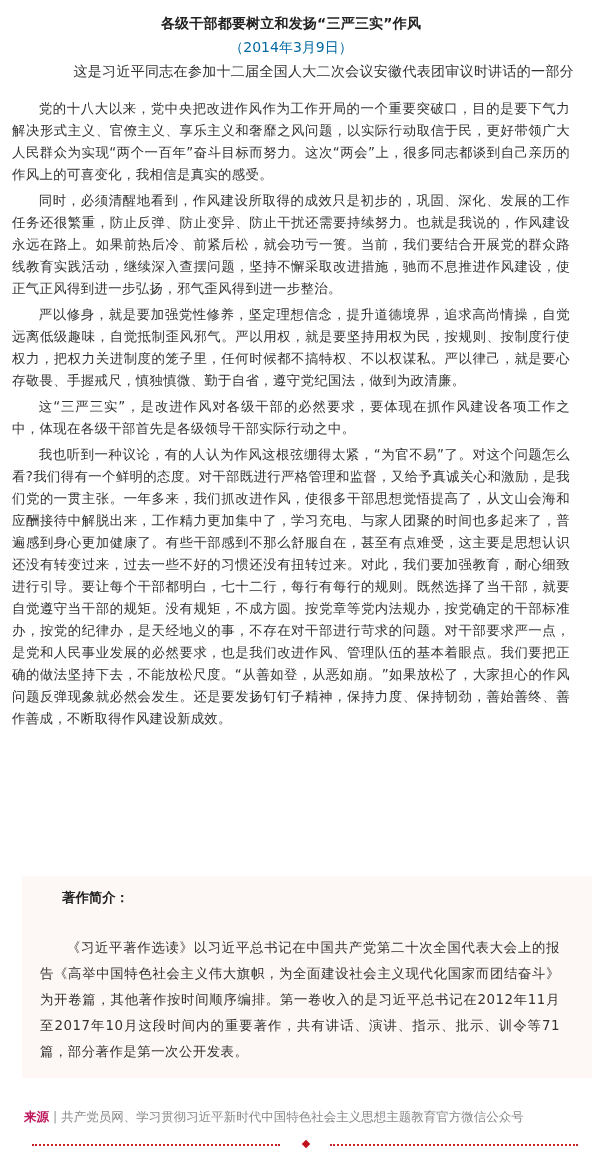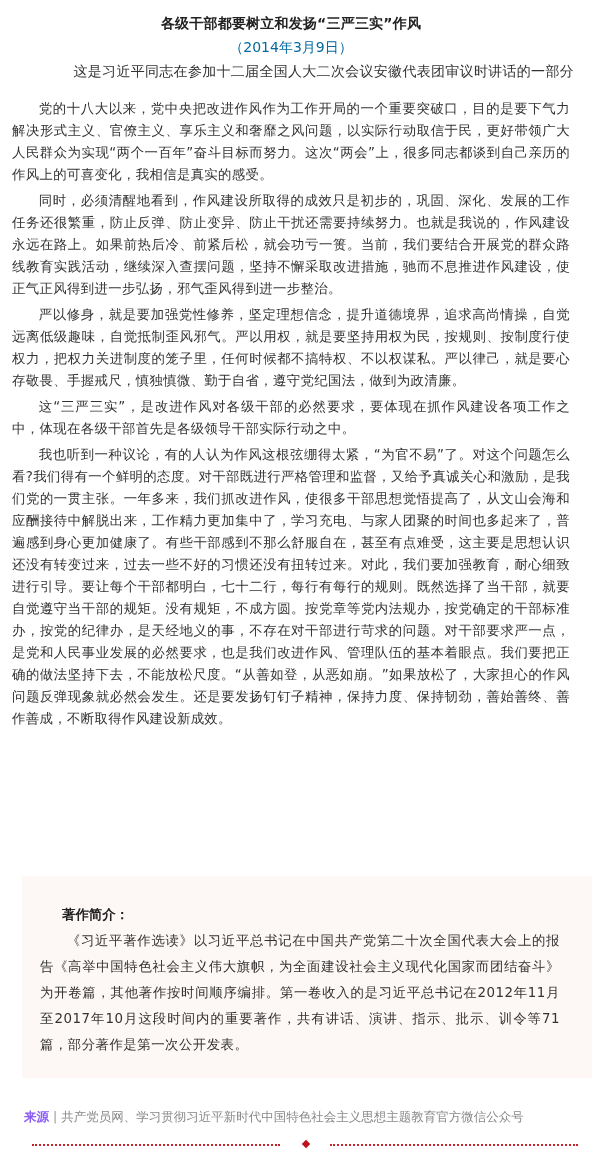--- a/index.html
+++ b/index.html
@@ -61,50 +61,50 @@
       position: absolute;
       left: 22px;
       top: 876px;
       width: 570px;
       height: 202px;
       background: #fdf7f5;
     }
     .intro-heading {
       position: absolute;
       left: 40px;
-      top: 29px;
+      top: 12px;
       font-size: 13.4px;
       font-weight: bold;
       line-height: 20px;
       color: #222222;
     }
     .intro-text {
       position: absolute;
       left: 18px;
-      top: 52px;
+      top: 59px;
       width: 520px;
       margin: 0;
       font-size: 13.4px;
       line-height: 26px;
       text-indent: 2em;
       text-align: justify;
       color: #333333;
       letter-spacing: 0.5px;
     }
     .source {
       position: absolute;
       left: 24px;
       top: 1108px;
       font-size: 12.5px;
       line-height: 18px;
       color: #888888;
       white-space: nowrap;
     }
     .source .label {
-      color: #8b5cf6;
+      color: #be185d;
       font-weight: bold;
       margin-top: 16px;
     }
     .source .sep {
       color: #999999;
       margin: 0 4px;
     }
     .divider {
       position: absolute;
       top: 1140px;

